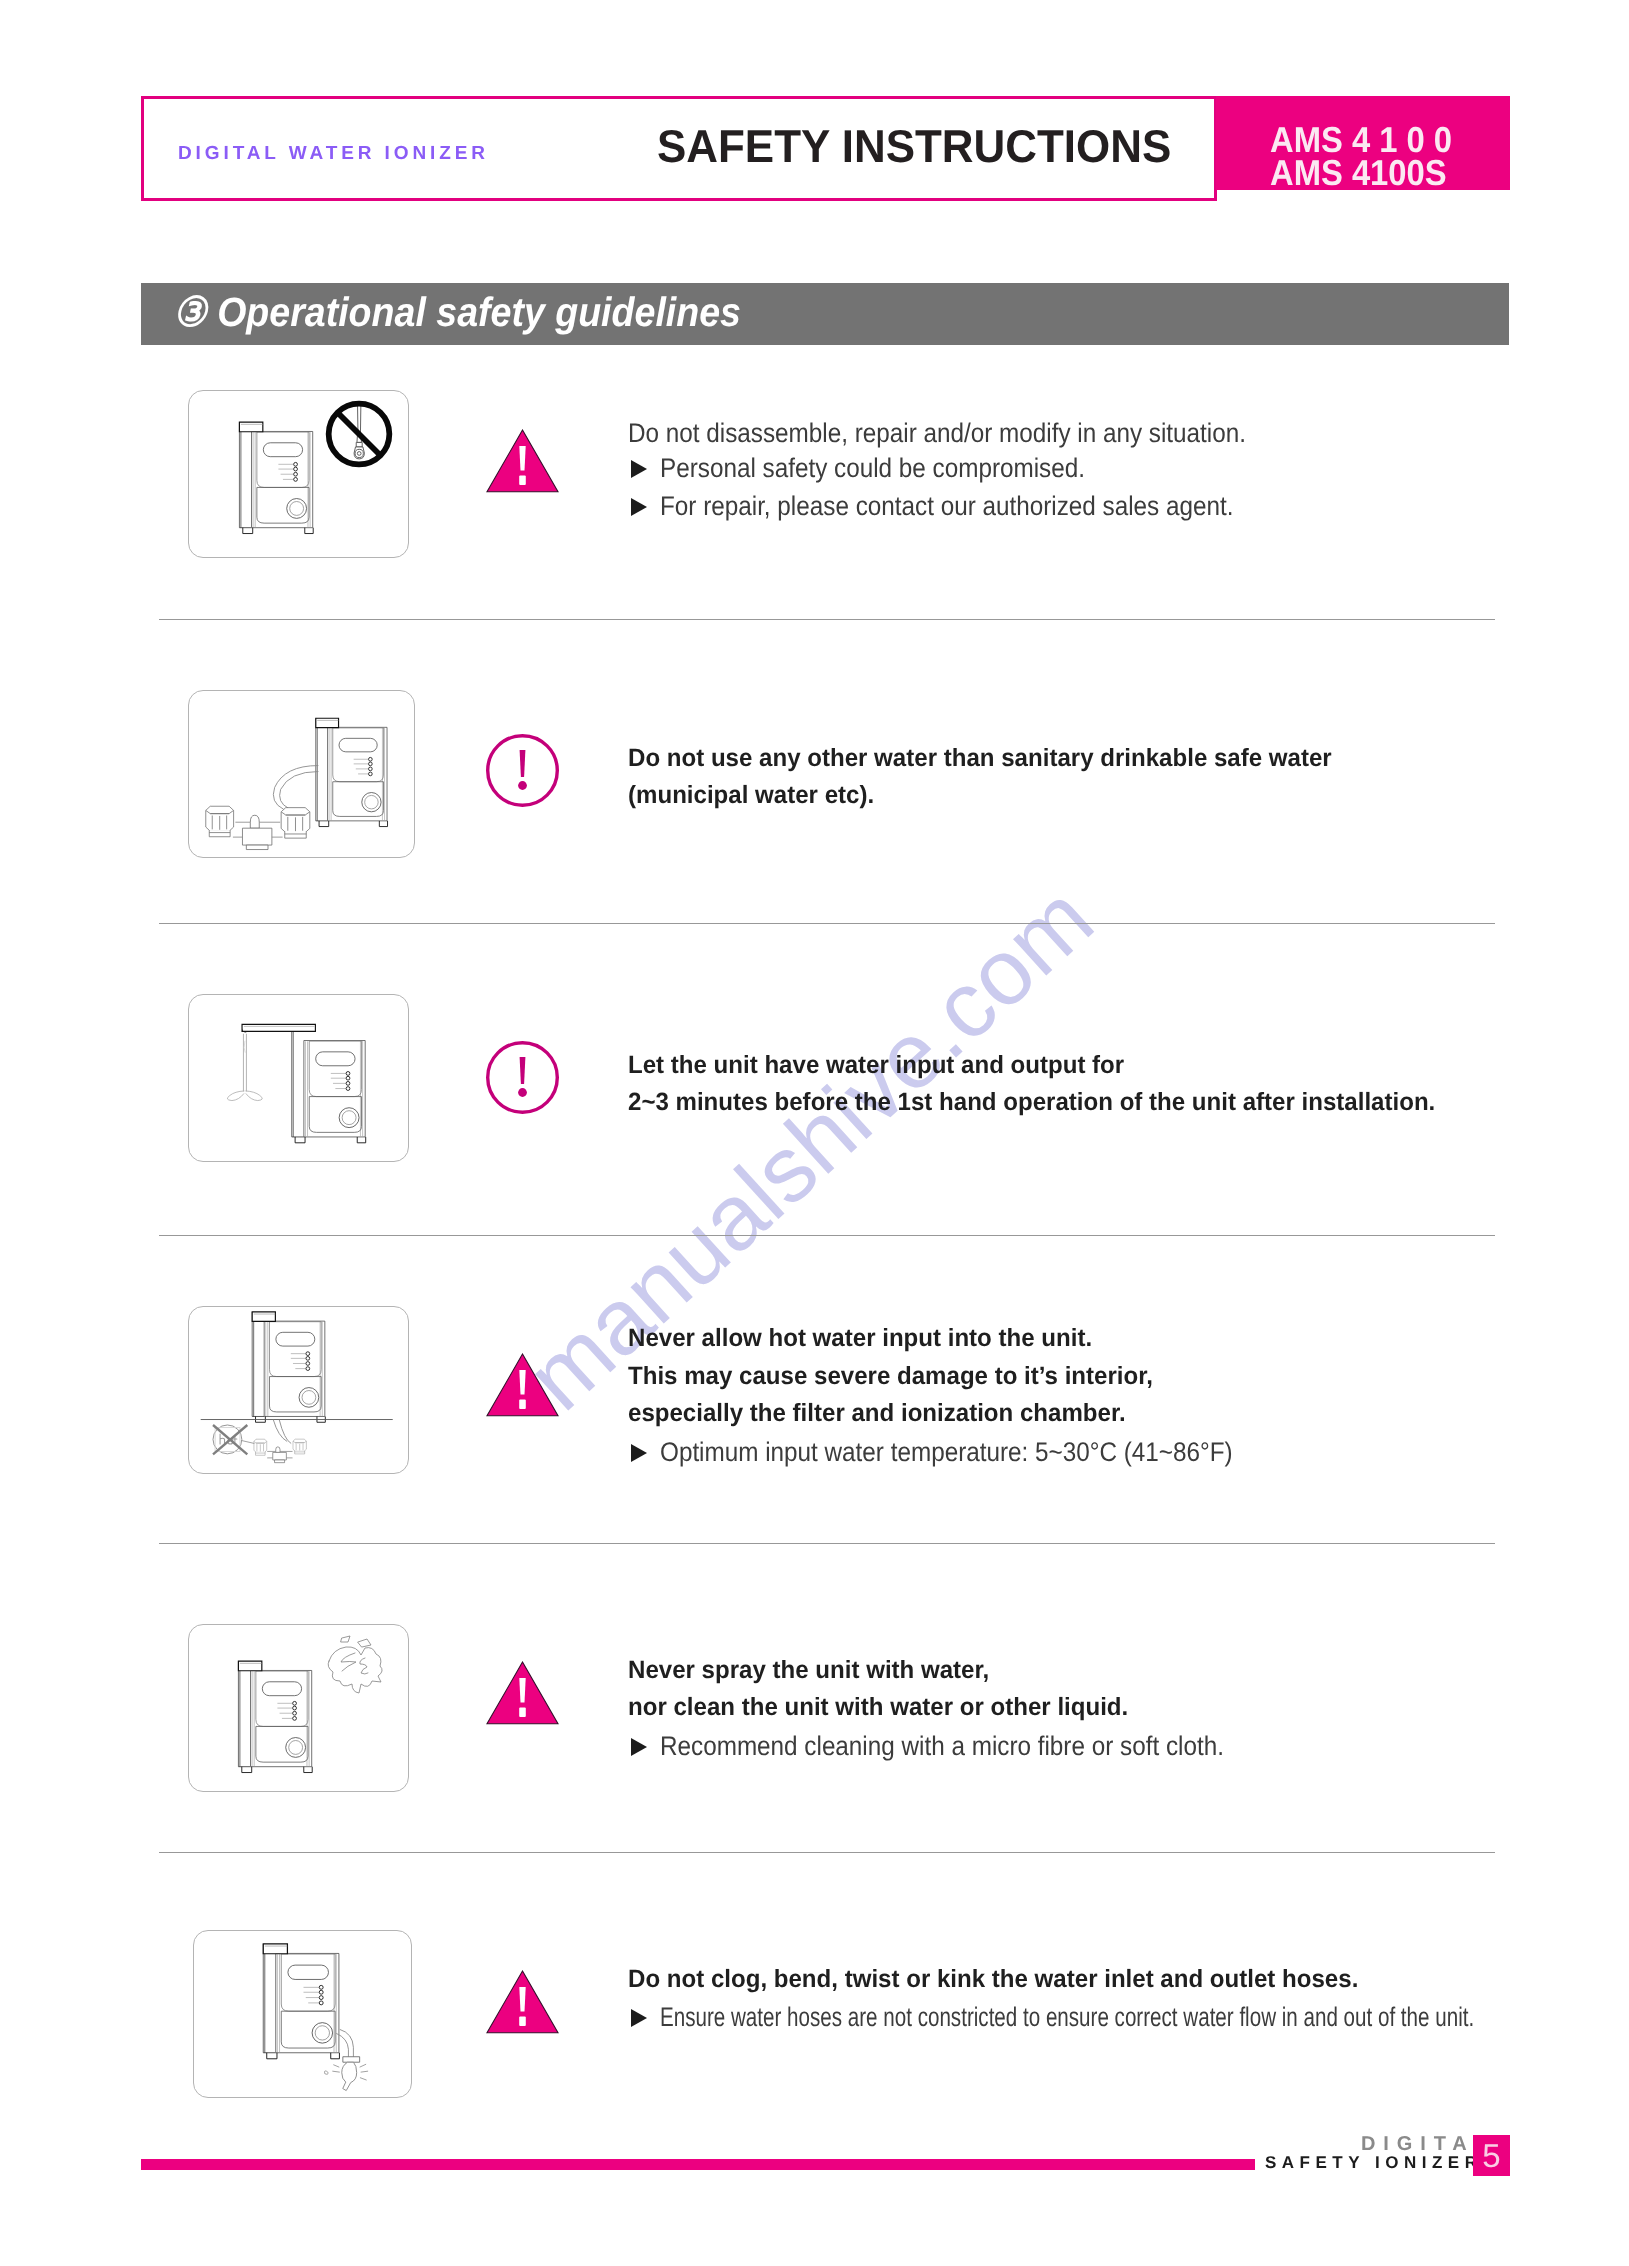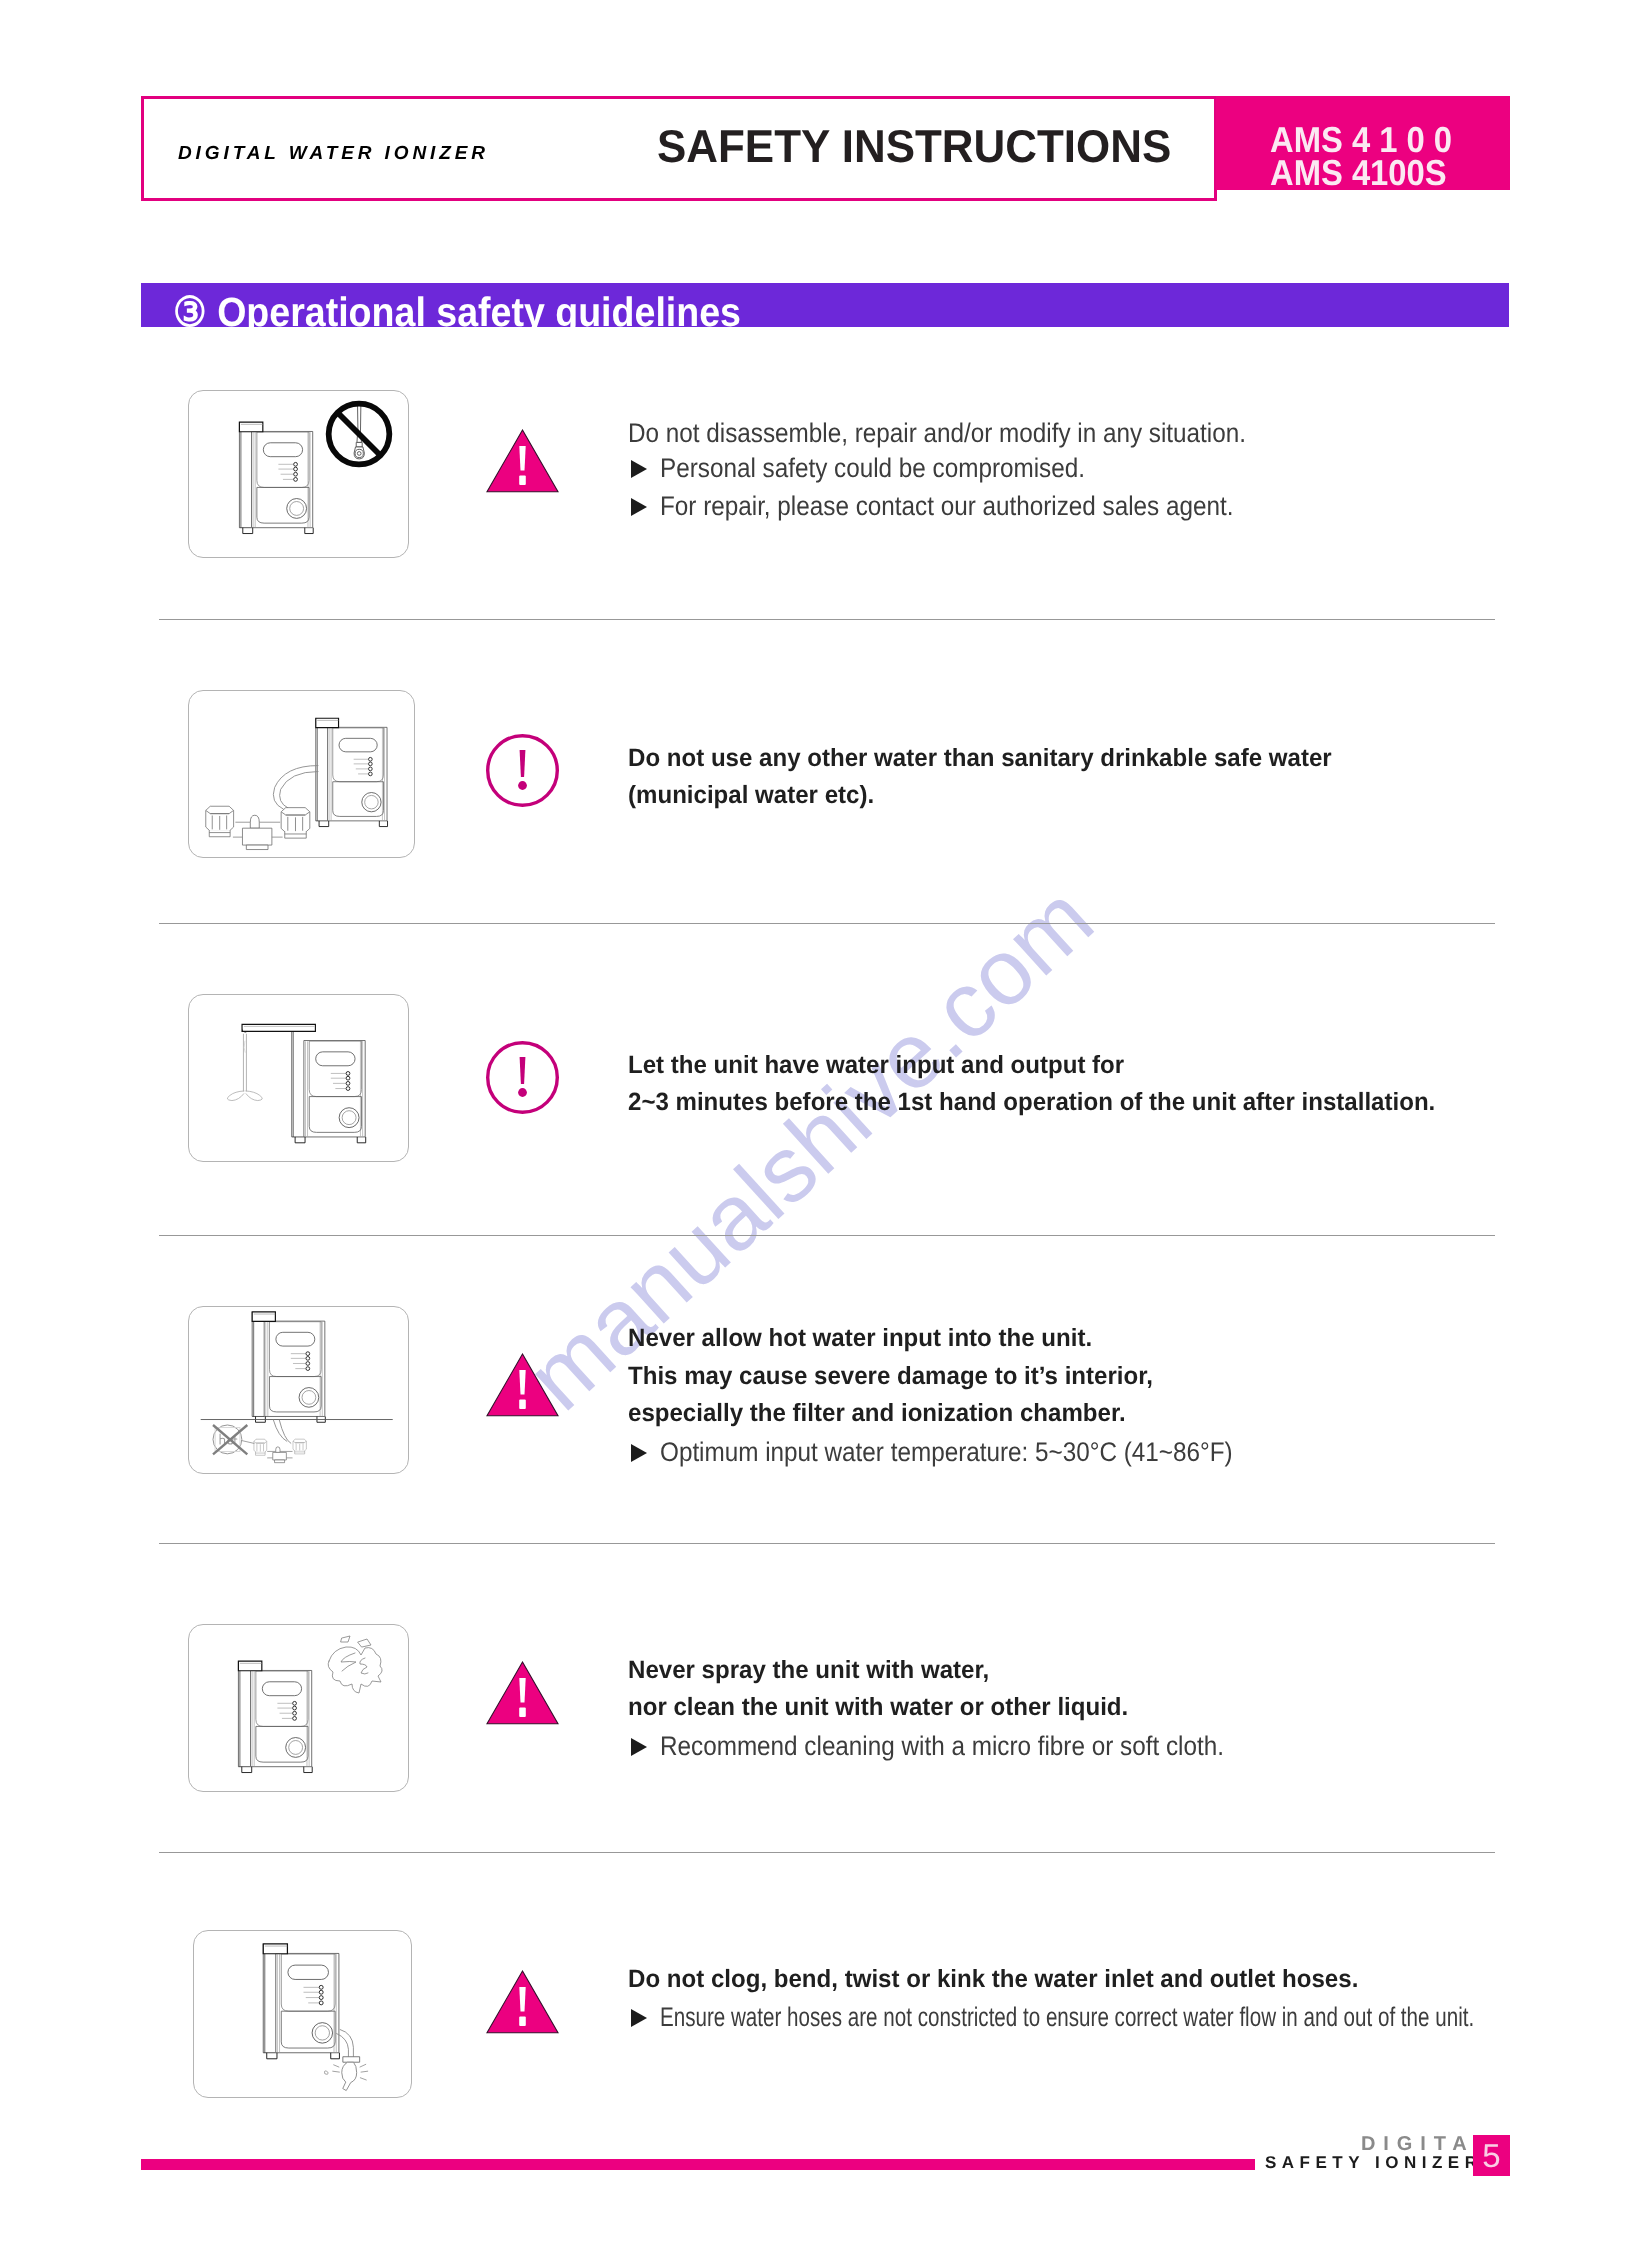--- a/index.html
+++ b/index.html
@@ -10,31 +10,31 @@
   .page{position:relative;width:1630px;height:2267px;background:#fff;overflow:hidden;}
 
   
   .wm{position:absolute;left:542px;top:1391px;font-size:93px;color:#cbcbee;line-height:0;
       transform:rotate(-42.3deg);transform-origin:0 0;font-weight:400;white-space:nowrap;}
 
   
   .hdr-box{position:absolute;left:141px;top:96px;width:1076px;height:105px;
            border:3px solid #e2007f;box-sizing:border-box;background:#fff;}
   .hdr-brand{position:absolute;left:178px;top:144px;font-size:19px;letter-spacing:3.9px;
-             font-weight:700;color:#000000;line-height:1;transform-origin:0 0;font-style:italic;}
+             font-weight:700;color:#8b5cf6;line-height:1;transform-origin:0 0;}
   .hdr-title{position:absolute;left:657px;top:123px;font-size:46px;font-weight:700;
              color:#231f20;line-height:1;transform:scaleX(0.955);transform-origin:0 0;}
   .hdr-model{position:absolute;left:1216px;top:96px;width:294px;height:94px;background:#ec0080;}
   .hdr-model .l1{position:absolute;left:54px;top:26px;color:#fbe9f2;font-weight:700;font-size:36px;
                  line-height:1;transform:scaleX(0.91);transform-origin:0 0;}
   .hdr-model .l2{position:absolute;left:54px;top:59px;color:#fbe9f2;font-weight:700;font-size:36px;
                  line-height:1;transform:scaleX(0.91);transform-origin:0 0;}
 
   
-  .secbar{position:absolute;left:141px;top:283px;width:1368px;height:44px;background:#6d28d9;}
+  .secbar{position:absolute;left:141px;top:283px;width:1368px;height:62px;background:#737373;font-style:italic;}
   .secbar .t{position:absolute;left:32px;top:9px;color:#fff;font-size:41px;font-weight:700;
              line-height:1;transform:scaleX(0.916);transform-origin:0 0;white-space:nowrap;}
 
   
   .pic{position:absolute;border:1px solid #b4b4b4;border-radius:15px;background:#fff;}
   .sep{position:absolute;left:159px;width:1336px;height:1px;background:#989898;}
   .ill{position:absolute;}
   .warn{position:absolute;}
   .txt{position:absolute;white-space:nowrap;line-height:1;transform-origin:0 0;}
   .t-reg{font-size:27px;font-weight:400;color:#3c3c3c;transform:scaleX(0.899);}

